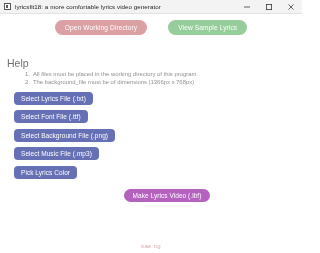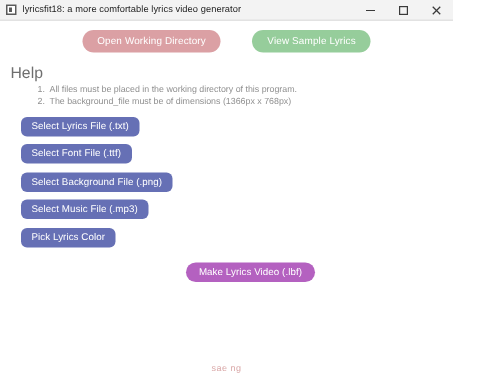--- a/index.html
+++ b/index.html
@@ -108,21 +108,21 @@
   .pill-sample { background: #96cd9b; }
 
   
   .help-wrap {
     padding: 1px 0 0 7px;
   }
   .help-title {
     font-size: 10.5px;
     color: #6f6f6f;
     font-weight: normal;
-    margin: 4px 0 1px 0;
+    margin: 18px 0 1px 0;
     line-height: 12px;
   }
   .help-list {
     margin: 0;
     padding: 0;
     list-style: none;
   }
   .help-list li {
     font-size: 5.9px;
     color: #909090;

